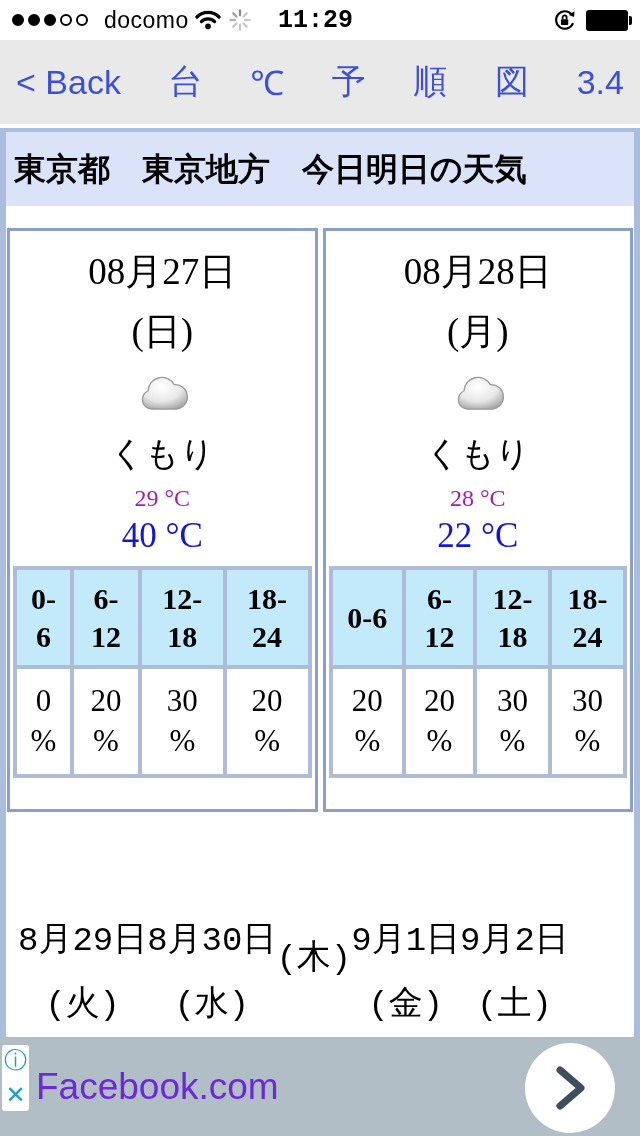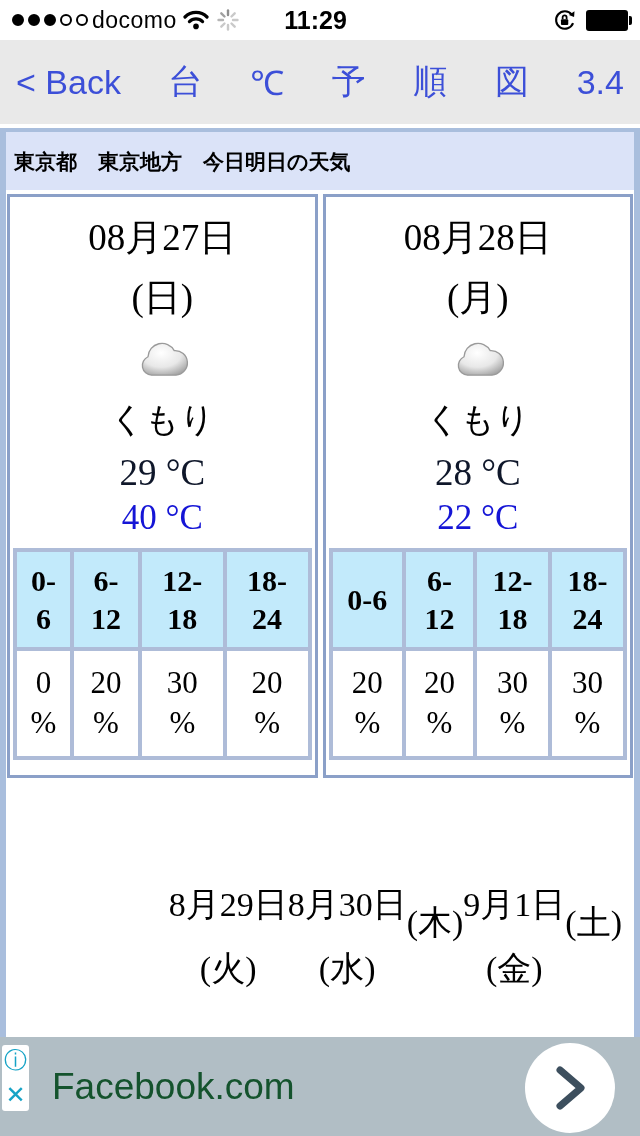--- a/index.html
+++ b/index.html
@@ -5,78 +5,78 @@
   html,body{margin:0;padding:0;}
   body{
     width:640px;height:1136px;overflow:hidden;position:relative;
     background:#ffffff;font-family:"Liberation Sans",sans-serif;color:#000;
   }
   
   .status-bar{height:40px;display:flex;align-items:center;padding:0 8px;position:relative;background:#fff;}
   .signal-dots{display:flex;align-items:center;gap:4px;margin-left:4px;}
   .dot{width:12px;height:12px;border-radius:50%;border:2px solid #000;box-sizing:border-box;display:inline-block;}
   .dot.filled{background:#000;}
-  .carrier{font-size:23px;margin:0 6px 0 4px;letter-spacing:0.5px;}
-  .sb-time{position:absolute;left:0;right:9px;text-align:center;font-size:25px;font-weight:600;pointer-events:none;}
+  .carrier{font-size:23px;margin:0 6px 0 16px;letter-spacing:0.5px;}
+  .sb-time{position:absolute;left:0;right:9px;text-align:center;font-size:25px;font-weight:600;pointer-events:none;font-family:Liberation Mono, monospace;}
   .sb-right{margin-left:auto;display:flex;align-items:center;gap:9px;}
   .battery{display:flex;align-items:center;}
   .battery-body{width:42px;height:21px;background:#000;border-radius:3px;}
   .battery-tip{width:3px;height:9px;background:#000;border-radius:0 2px 2px 0;margin-left:1px;}
   
   .nav-bar{
     height:84px;background:#e9e9e9;display:flex;align-items:center;
     justify-content:space-between;padding:0 16px;font-size:34px;color:#3c4fd8;
   }
   .nav-item{cursor:pointer;white-space:nowrap;}
   
   .content{
     position:absolute;top:128px;left:0;right:0;bottom:0;background:#fff;
     border-left:6px solid #a9bedd;border-right:6px solid #a9bedd;box-sizing:border-box;
   }
   .section-header{
     border-top:4px solid #a9bedd;background:#dbe3f8;
-    font-weight:bold;font-size:21px;padding:16px 8px 14px;
-  }
-  
-  .cards{display:flex;gap:5px;padding:4px 1px;}
+    font-weight:bold;font-size:32px;padding:16px 8px 14px;
+  }
+  
+  .cards{display:flex;gap:5px;padding:4px 1px;margin-top:18px;}
   .card{
     flex:1;border:3px solid #8ba0c8;height:578px;background:#fff;
     text-align:center;font-family:"Liberation Serif",serif;box-sizing:content-box;
   }
   .card-date{font-size:37px;margin-top:16px;}
   .card-weekday{font-size:37px;margin-top:10px;}
   .cloud-wrap{margin-top:8px;height:52px;}
   .condition{font-family:"Liberation Sans",sans-serif;font-size:34px;margin-top:14px;}
-  .temp-high{color:#0f172a;font-size:37px;margin-top:8px;}
+  .temp-high{color:#a21caf;font-size:24px;margin-top:8px;}
   .temp-low{color:#1515d6;font-size:35px;margin-top:4px;}
   .pop-table{
     width:calc(100% - 6px);margin:10px 3px 0;table-layout:fixed;
     border-collapse:separate;border-spacing:4px;background:#aebcd8;
   }
   .pop-table th{background:#c2eafb;font-weight:bold;font-size:30px;line-height:1.25;padding:10px 0;vertical-align:middle;}
   .pop-table td{background:#fff;font-size:31px;line-height:1.3;padding:12px 0;vertical-align:middle;}
   .hw{display:inline-block;text-align:center;}
   
   .gap-spacer{height:74px;}
   .week-row{
-    display:flex;justify-content:flex-end;padding:26px 12px 0;
-    font-family:Liberation Serif, serif;
+    display:flex;justify-content:flex-start;padding:26px 12px 0;
+    font-family:Liberation Mono, monospace;
   }
   .week-col{text-align:center;}
   .week-date{font-size:34px;}
   .week-wd{font-size:34px;margin-top:18px;}
   
   .ad-banner{position:absolute;left:0;right:0;bottom:0;height:99px;background:#b1bec5;z-index:10;}
   .ad-badge{
     position:absolute;left:2px;top:8px;width:27px;height:66px;background:#fff;border-radius:3px;
     display:flex;flex-direction:column;align-items:center;justify-content:space-between;padding:4px 0;box-sizing:border-box;
   }
   .ad-info{color:#16a3c6;font-size:23px;line-height:1;cursor:pointer;}
   .ad-close{color:#16a3c6;font-size:24px;line-height:1;cursor:pointer;}
-  .ad-text{position:absolute;left:52px;top:50%;transform:translateY(-50%);font-size:37px;color:#14532d;}
+  .ad-text{position:absolute;left:36px;top:50%;transform:translateY(-50%);font-size:37px;color:#6d28d9;}
   .ad-circle{
     position:absolute;right:25px;top:6px;width:90px;height:90px;border-radius:50%;background:#fff;
     display:flex;align-items:center;justify-content:center;cursor:pointer;
   }
 </style>
 </head>
 <body>
 
 <div class="status-bar">
   <div class="signal-dots">
@@ -240,20 +240,21 @@
       <div class="week-wd">(水)</div>
     </div>
     <div class="week-col">
       <div class="week-wd">(木)</div>
     </div>
     <div class="week-col">
       <div class="week-date">9月1日</div>
       <div class="week-wd">(金)</div>
     </div>
     <div class="week-col">
+      <div class="week-date">9月2日</div>
       <div class="week-wd">(土)</div>
     </div>
   </div>
 
 </div>
 
 <div class="ad-banner">
   <div class="ad-badge">
     <span class="ad-info">ⓘ</span>
     <span class="ad-close">✕</span>

